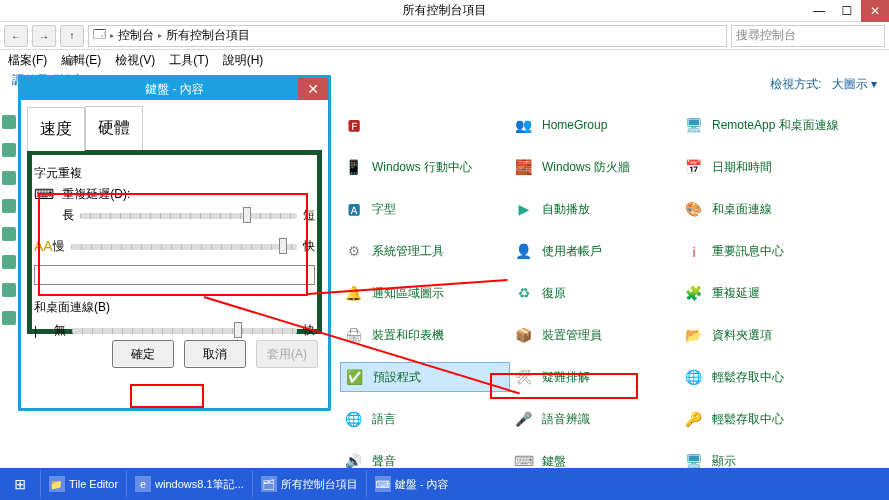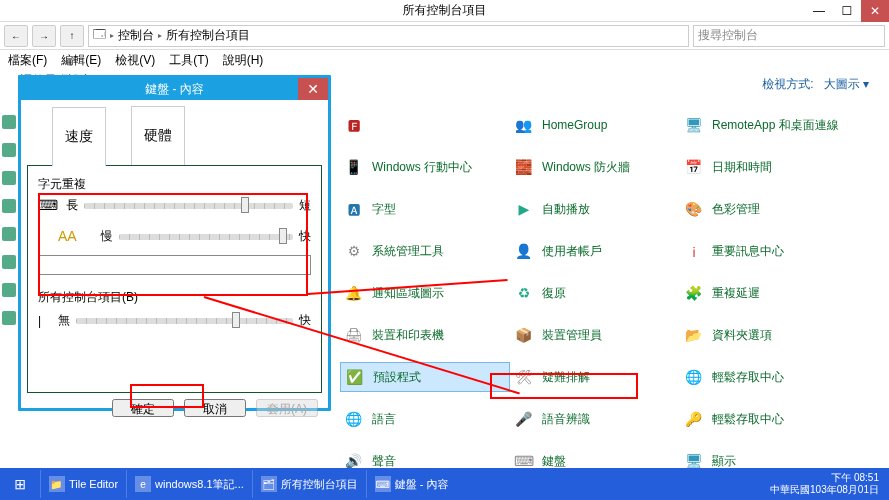--- a/index.html
+++ b/index.html
@@ -8,51 +8,51 @@
   .titlebar { height: 22px; background: #fff; border-bottom: 1px solid #ddd; display: flex; align-items: center; justify-content: center; position: relative; }
   .titlebar .title { font-size: 12px; }
   .titlebar .controls { position: absolute; right: 0; top: 0; display: flex; }
   .titlebar .btn { width: 28px; height: 22px; display: flex; align-items: center; justify-content: center; font-size: 12px; }
   .titlebar .btn.close { background: #c75050; color: #fff; }
 
   .navbar { height: 28px; background: #fff; border-bottom: 1px solid #ddd; display: flex; align-items: center; padding: 0 4px; gap: 4px; }
   .navbar .nav-btn { width: 24px; height: 22px; background: #f0f0f0; border: 1px solid #ccc; border-radius: 2px; display: flex; align-items: center; justify-content: center; font-size: 10px; }
   .navbar .bc { flex: 1; height: 22px; border: 1px solid #ccc; display: flex; align-items: center; padding: 0 4px; gap: 4px; font-size: 12px; }
   .navbar .bc .sep { font-size: 8px; color: #666; }
-  .navbar .search { width: 192px; height: 22px; border: 1px solid #ccc; padding: 0 4px; font-size: 12px; color: #888; display: flex; align-items: center; }
+  .navbar .search { width: 154px; height: 22px; border: 1px solid #ccc; padding: 0 4px; font-size: 12px; color: #888; display: flex; align-items: center; }
 
   .menubar { height: 22px; display: flex; align-items: center; padding: 0 8px; gap: 14px; font-size: 12px; border-bottom: 1px solid transparent; }
 
-  .content-header { height: 24px; display: flex; padding: 0 20px; }
+  .content-header { height: 24px; display: flex; padding: 0 12px; }
   .content-header .left { color: #1a5fa0; }
   .content-header .right { margin-left: auto; color: #1a5fa0; display: flex; gap: 10px; align-items: center; }
 
   .cp-grid { position: absolute; left: 340px; top: 110px; display: grid; grid-template-columns: repeat(4, 160px); row-gap: 12px; column-gap: 0; }
   .cp-item { display: flex; align-items: center; gap: 8px; height: 30px; padding: 0 4px; }
   .cp-item.highlight { background: #cce8ff; border: 1px solid #7ab7e8; }
   .cp-item .ico { width: 20px; height: 20px; display: flex; align-items: center; justify-content: center; font-size: 14px; }
   .cp-item .label { color: #0b6b2c; font-size: 12px; }
 
   
   .dialog { position: absolute; left: 18px; top: 75px; width: 313px; height: 336px; background: #fff; border: 3px solid #1ba1e2; border-radius: 1px; z-index: 10; }
   .dialog .d-title { height: 22px; background: #1ba1e2; color: #fff; display: flex; align-items: center; justify-content: center; font-size: 12px; position: relative; }
   .dialog .d-title .d-close { position: absolute; right: 0; top: 0; width: 30px; height: 22px; background: #c75050; display: flex; align-items: center; justify-content: center; color: #fff; font-size: 14px; }
   .dialog .tabs { display: flex; margin: 6px 6px 0 6px; }
-  .dialog .tab { padding: 20px 12px; border: 1px solid #ccc; background: #fff; font-size: 14px; border-bottom: none; margin-left: 25px; }
+  .dialog .tab { padding: 11px 12px; border: 1px solid #ccc; background: #fff; font-size: 16px; border-bottom: none; }
   .dialog .tab.active { background: #fff; position: relative; top: 1px; }
-  .dialog .tab-body { border: 1px solid #14532d; margin: 0 6px; height: 228px; padding: 8px 10px; }
+  .dialog .tab-body { border: 5px solid #14532d; margin: 0 6px; height: 184px; padding: 8px 2px; }
   .group-title { font-size: 12px; margin-bottom: 6px; }
   .group { padding: 2px 0 8px 0; }
   .lbl { font-size: 12px; margin-bottom: 4px; display: block; }
   .slider-row { display: flex; align-items: center; gap: 6px; font-size: 12px; }
   .slider-row .track { flex: 1; height: 6px; border-radius: 2px; background: repeating-linear-gradient(to right, #bbb 0 1px, transparent 1px 10px), linear-gradient(#ddd,#ddd); position: relative; }
   .slider-row .thumb { position: absolute; width: 8px; height: 16px; background: #eee; border: 1px solid #888; top: -6px; }
   .test-input { width: 100%; height: 20px; border: 1px solid #888; }
   .d-buttons { display: flex; justify-content: flex-end; gap: 10px; padding: 6px 10px; }
-  .d-buttons button { width: 62px; height: 18px; font-size: 12px; }
+  .d-buttons button { width: 62px; height: 28px; font-size: 12px; }
   .d-buttons button[disabled] { color: #aaa; }
 
   .red-box { position: absolute; border: 2px solid red; pointer-events: none; z-index: 20; }
   .red-line { position: absolute; background: red; height: 2px; transform-origin: left center; z-index: 20; }
 
   
   .taskbar { position: absolute; left: 0; right: 0; bottom: 0; height: 32px; background: #245edb; display: flex; align-items: center; color: #fff; }
   .taskbar .start { width: 40px; height: 32px; display: flex; align-items: center; justify-content: center; font-size: 14px; }
   .taskbar .task { height: 28px; display: flex; align-items: center; gap: 4px; padding: 0 8px; border-left: 1px solid rgba(255,255,255,0.2); font-size: 11px; }
   .taskbar .task .ti { width: 16px; height: 16px; background: rgba(255,255,255,0.3); display: flex; align-items: center; justify-content: center; font-size: 10px; }
@@ -141,21 +141,21 @@
     <div class="cp-item">
       <span class="ico" style="color: rgb(34, 119, 170);">🅰</span>
       <span class="label">字型</span>
     </div>
     <div class="cp-item">
       <span class="ico" style="color: rgb(34, 170, 136);">▶</span>
       <span class="label">自動播放</span>
     </div>
     <div class="cp-item">
       <span class="ico" style="color: rgb(51, 153, 187);">🎨</span>
-      <span class="label">色彩管理</span>
+      <span class="label">和桌面連線</span>
     </div>
     <div class="cp-item">
       <span class="ico" style="color: rgb(136, 136, 136);">⚙</span>
       <span class="label">系統管理工具</span>
     </div>
     <div class="cp-item">
       <span class="ico" style="color: rgb(34, 170, 136);">👤</span>
       <span class="label">使用者帳戶</span>
     </div>
     <div class="cp-item">
@@ -232,51 +232,52 @@
   <div class="tabs">
     <div class="tab active">速度</div>
     <div class="tab">硬體</div>
   </div>
   <div class="tab-body">
     <div class="group">
       <span class="group-title">字元重複</span>
       <div style="display:flex; gap:8px; margin-top:4px;">
         <span style="font-size:14px;">⌨</span>
         <div style="flex:1;">
+          <span class="lbl">重複延遲(D):</span>
           <div class="slider-row">
             <span>長</span>
             <div class="track">
                 <div class="thumb" style="left:75%;"></div>
               </div>
             <span>短</span>
           </div>
         </div>
       </div>
     </div>
 
     <div class="group" style="padding-top:6px;">
-      <div style="display:flex; gap:24px;margin-left:20px;">
+      <div style="display:flex; gap:0;">
         <span style="font-size:14px;color:#c90;">AA</span>
         <div style="flex:1;">
           <div class="slider-row">
             <span>慢</span>
             <div class="track">
                 <div class="thumb" style="left:92%;"></div>
               </div>
             <span>快</span>
           </div>
         </div>
       </div>
       <div style="margin-top:10px;">
         <input class="test-input" style="">
       </div>
     </div>
 
     <div class="group" style="padding-top:6px;">
-      <span class="group-title">所有控制台項目(B)</span>
+      <span class="group-title">和桌面連線(B)</span>
       <div class="slider-row" style="margin-top:6px;">
         <span style="width:14px;">|</span>
         <span>無</span>
         <div class="track">
             <div class="thumb" style="left:72%;"></div>
           </div>
         <span>快</span>
       </div>
     </div>
   </div>
@@ -306,17 +307,13 @@
       </div>
       <div class="task">
         <span class="ti">🗂</span>
         <span>所有控制台項目</span>
       </div>
       <div class="task">
         <span class="ti">⌨</span>
         <span>鍵盤 - 內容</span>
       </div>
     </div>
-  <div class="tray">
-    <div>下午 08:51</div>
-    <div>中華民國103年08月01日</div>
-  </div>
 </div>
 
 </body></html>

